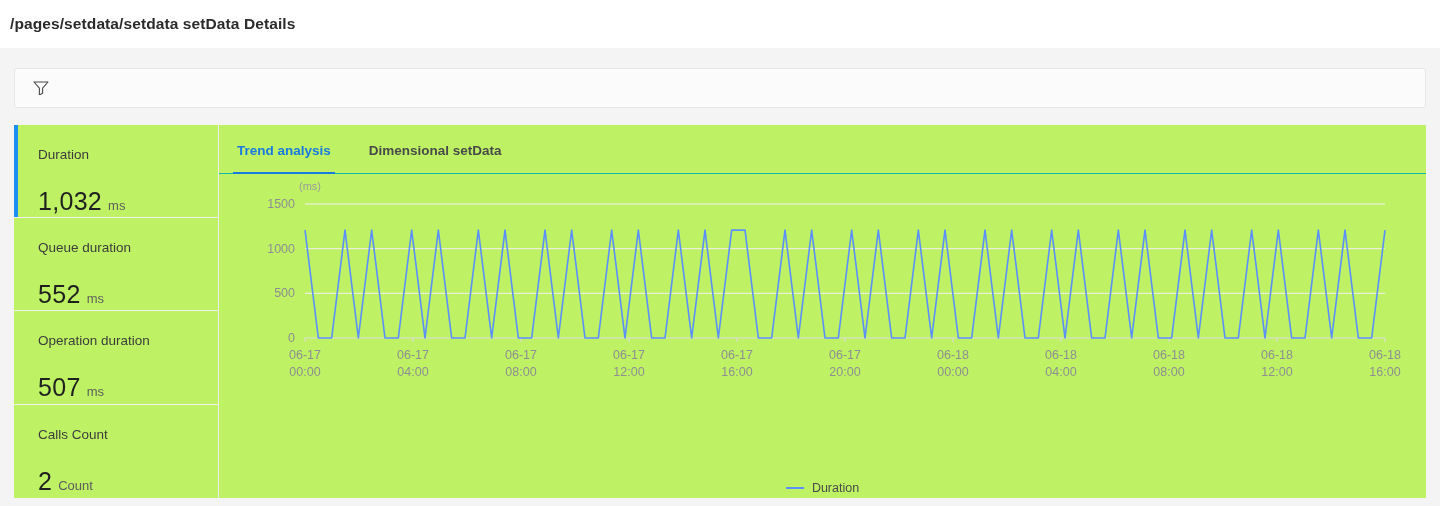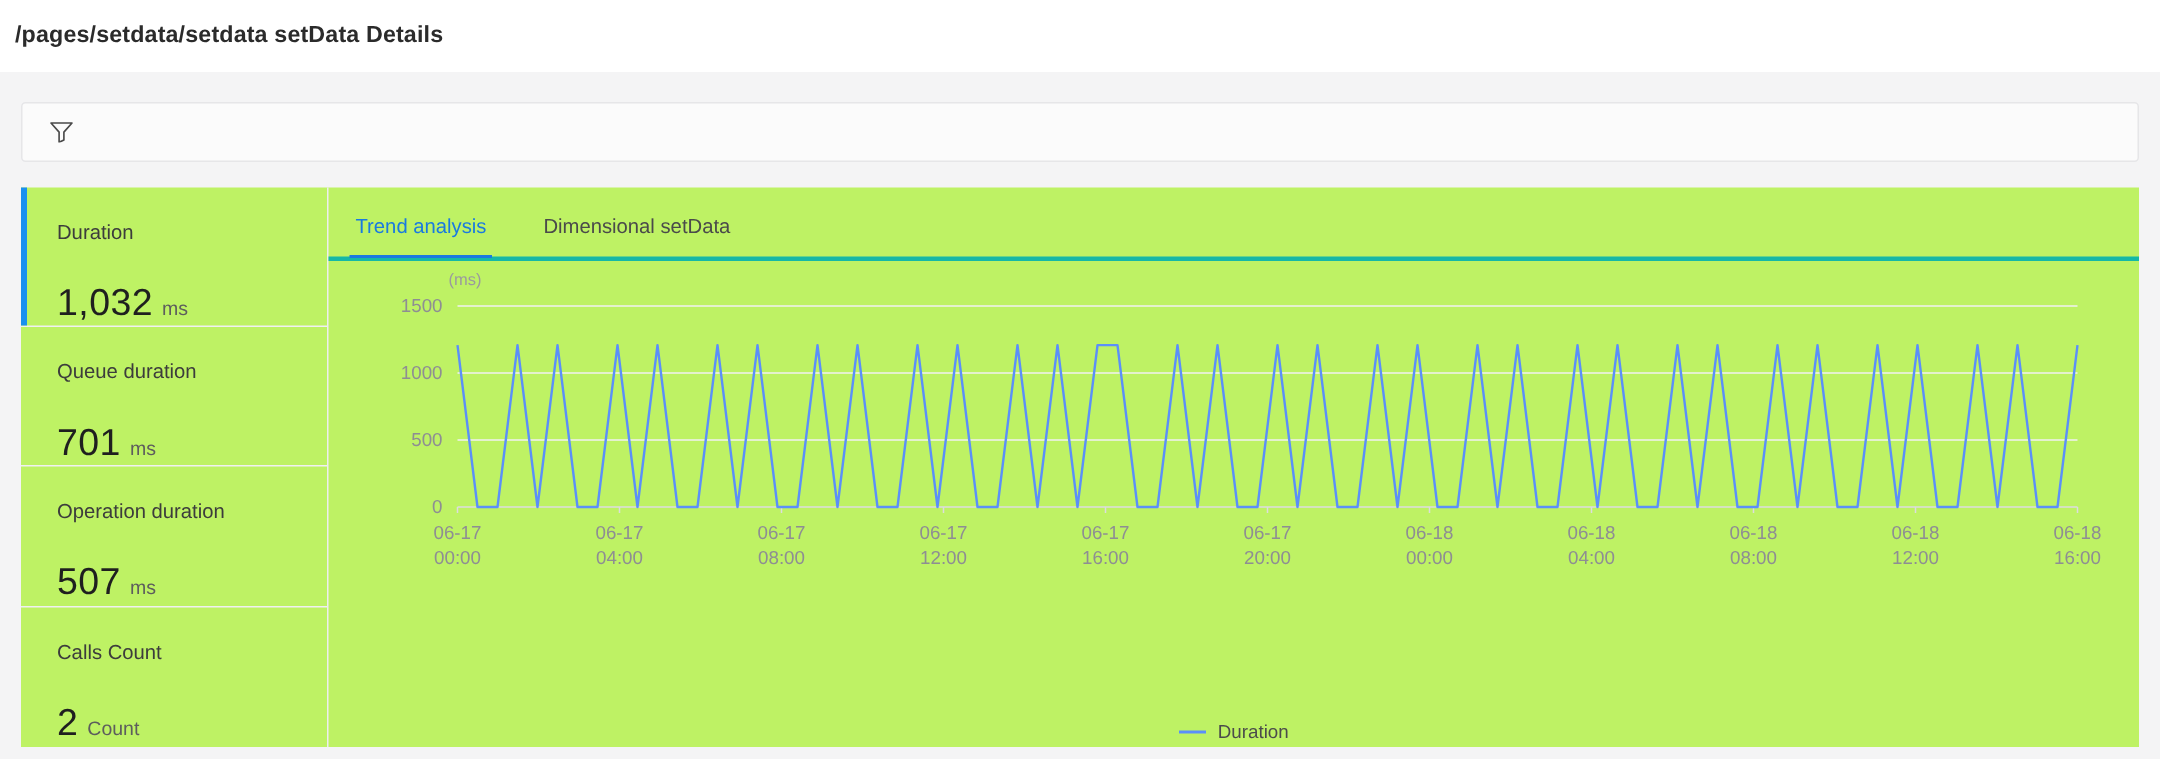--- a/index.html
+++ b/index.html
@@ -40,22 +40,22 @@
   .metric:last-child { border-bottom: none; }
   .metric.active::before { content: ""; position: absolute; left: 0; top: 0;
             width: 4px; height: 100%; background: #1a90f0; }
   .metric-label { font-size: 13.5px; color: #3c3c3c; }
   .metric-value-row { margin-top: 8px; display: flex; align-items: baseline; }
   .metric-value { font-size: 25px; color: #1f1f1f; letter-spacing: .3px; }
   .metric-unit { font-size: 13px; color: #5d5d5d; margin-left: 6px; margin-top: 28px; }
 
   
   .panel { flex: 1; position: relative; }
-  .tabs { display: flex; padding: 18px 0 0 16px; border-bottom: 3px solid #14b8a6;
-          height: 49px; }
+  .tabs { display: flex; padding: 18px 0 0 16px; border-bottom: 1px solid #14b8a6;
+          height: 49px; font-weight: bold; }
   .tab { font-size: 13.5px; color: #4a4a4a; padding: 0 2px 11px 2px; margin-right: 34px;
          position: relative; cursor: pointer; }
   .tab.active { color: #1a7ae0; }
   .tab.active::after { content: ""; position: absolute; left: -2px; bottom: -1px;
          width: calc(100% + 4px); height: 2px; background: #1a7ae0; }
 
   .chart-wrap { position: relative; width: 100%; height: 324px; }
   .chart-svg { display: block; }
 
   .legend { position: absolute; left: 0; top: 307px; width: 100%;
@@ -87,21 +87,21 @@
       <div class="metric active">
         <div class="metric-label">Duration</div>
         <div class="metric-value-row">
           <span class="metric-value">1,032</span>
           <span class="metric-unit">ms</span>
         </div>
       </div>
       <div class="metric">
         <div class="metric-label">Queue duration</div>
         <div class="metric-value-row">
-          <span class="metric-value">701</span>
+          <span class="metric-value">552</span>
           <span class="metric-unit">ms</span>
         </div>
       </div>
       <div class="metric">
         <div class="metric-label">Operation duration</div>
         <div class="metric-value-row">
           <span class="metric-value">507</span>
           <span class="metric-unit">ms</span>
         </div>
       </div>

